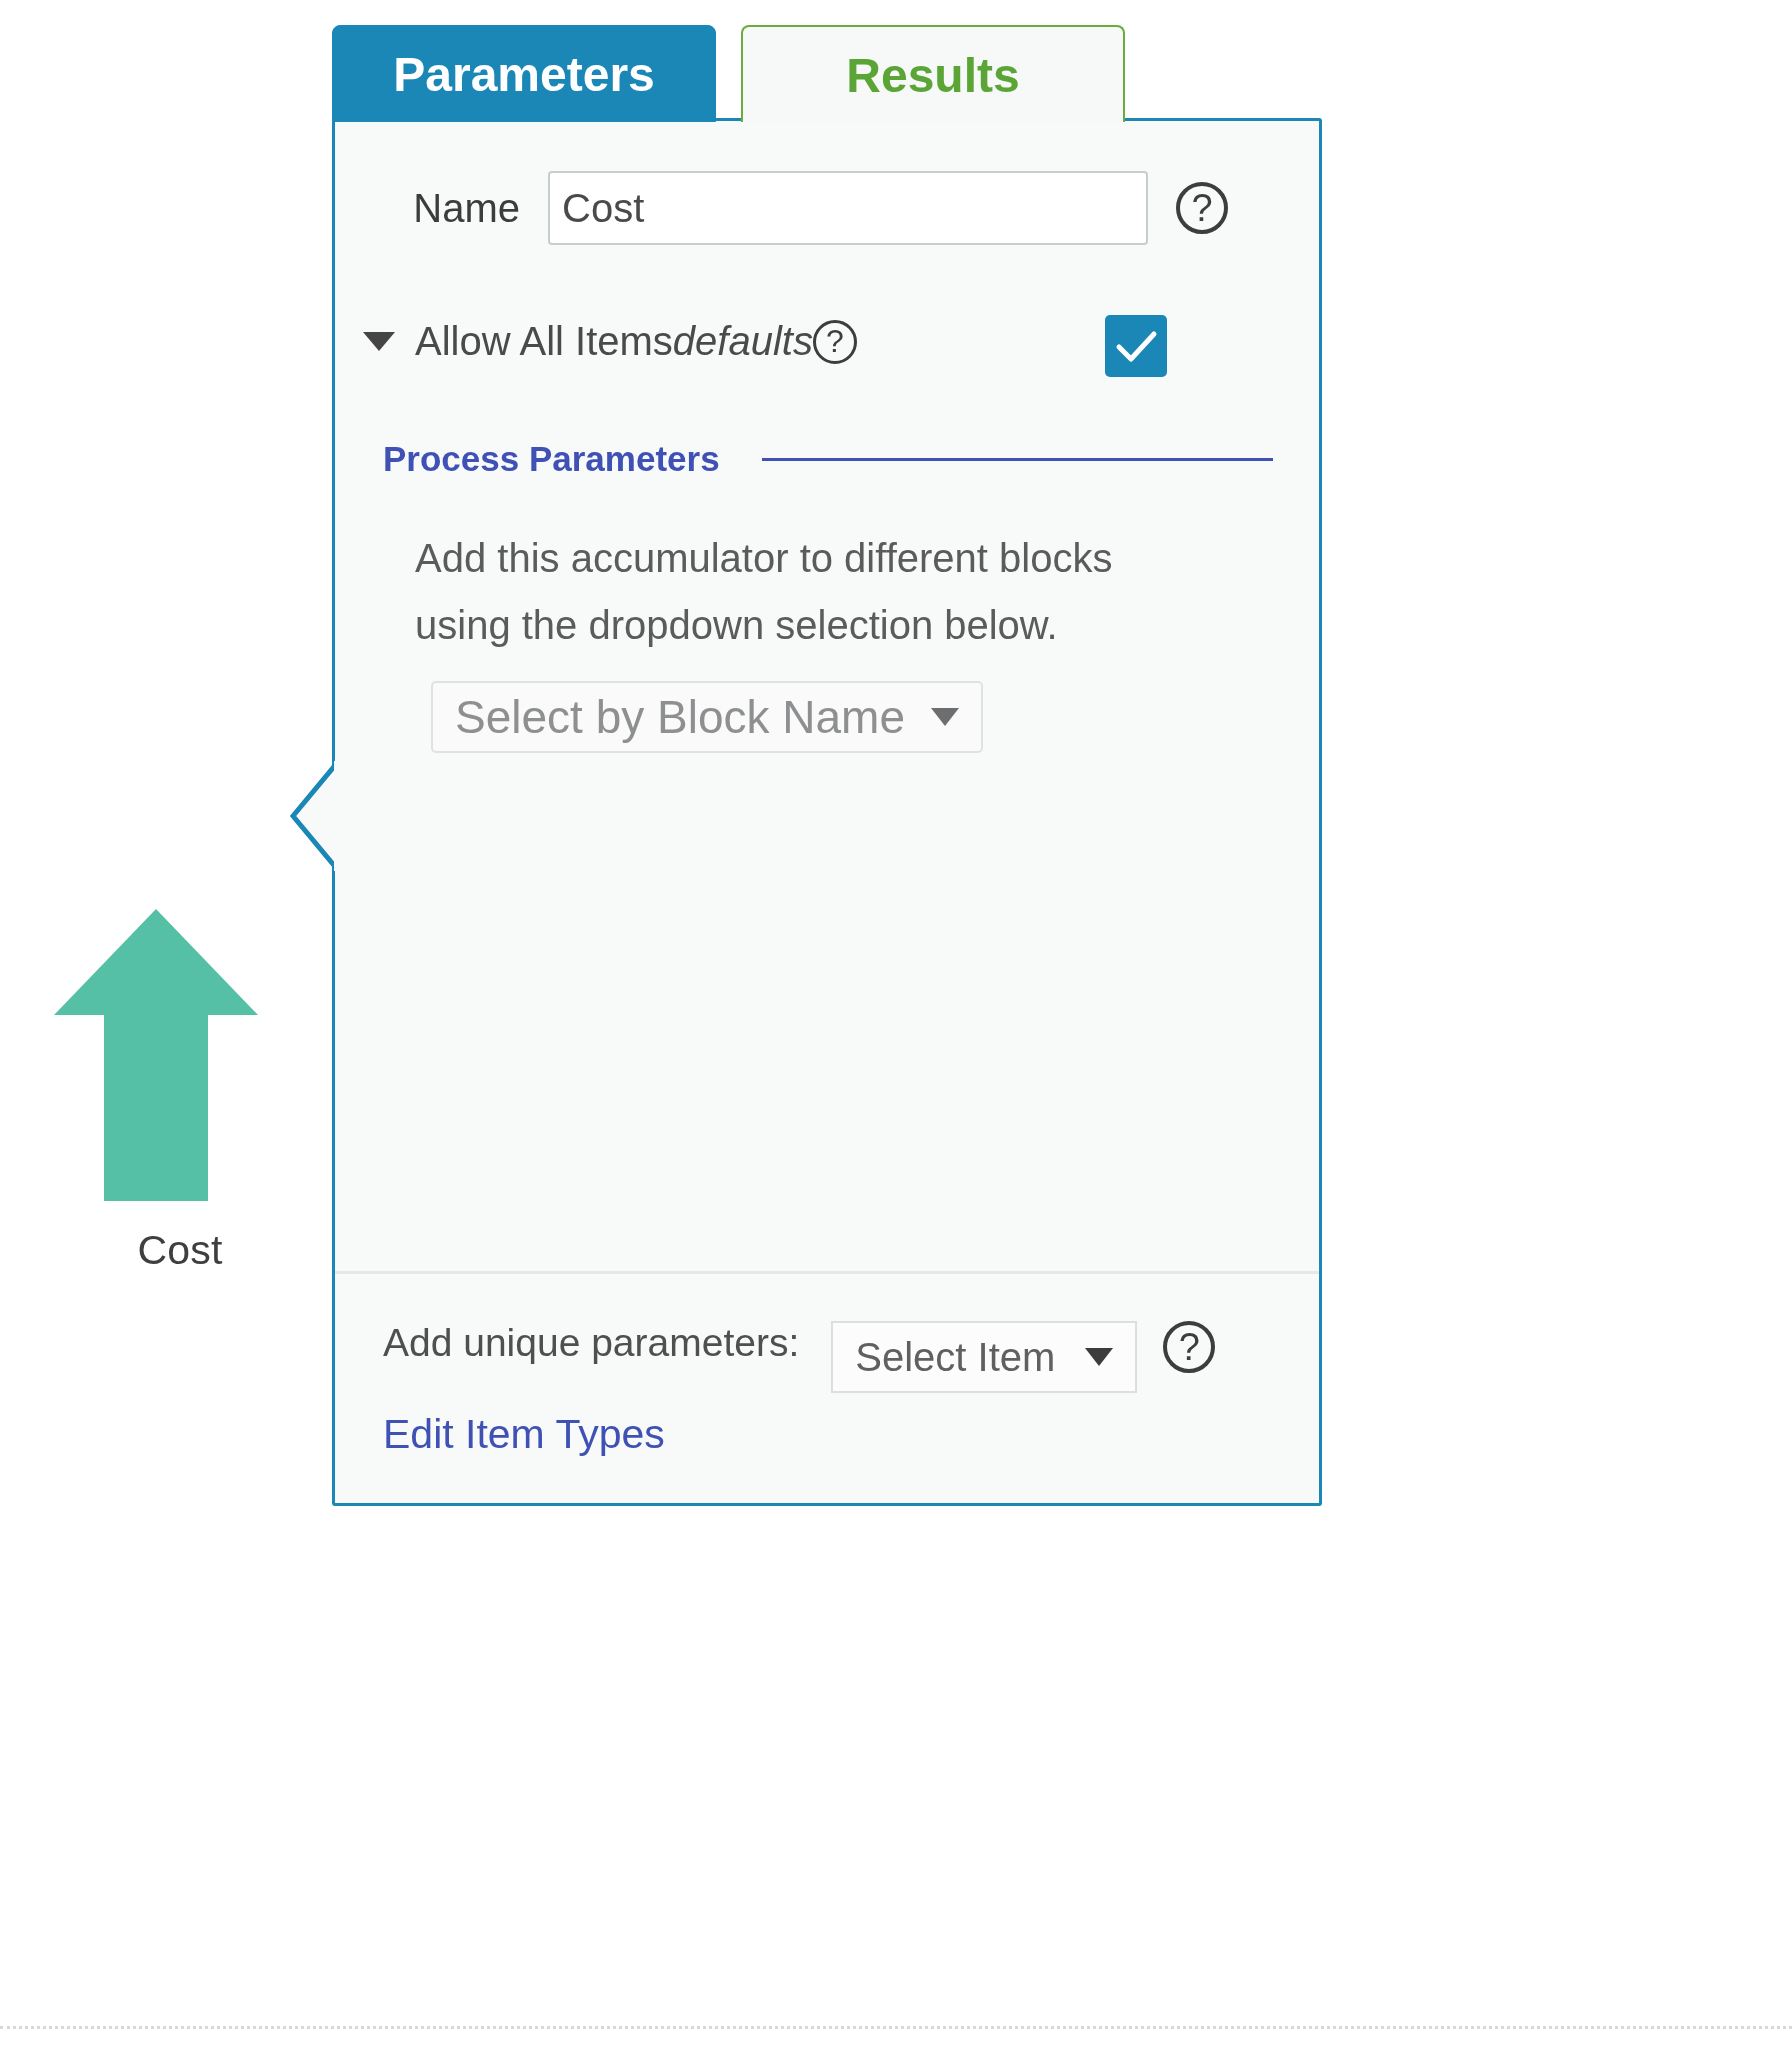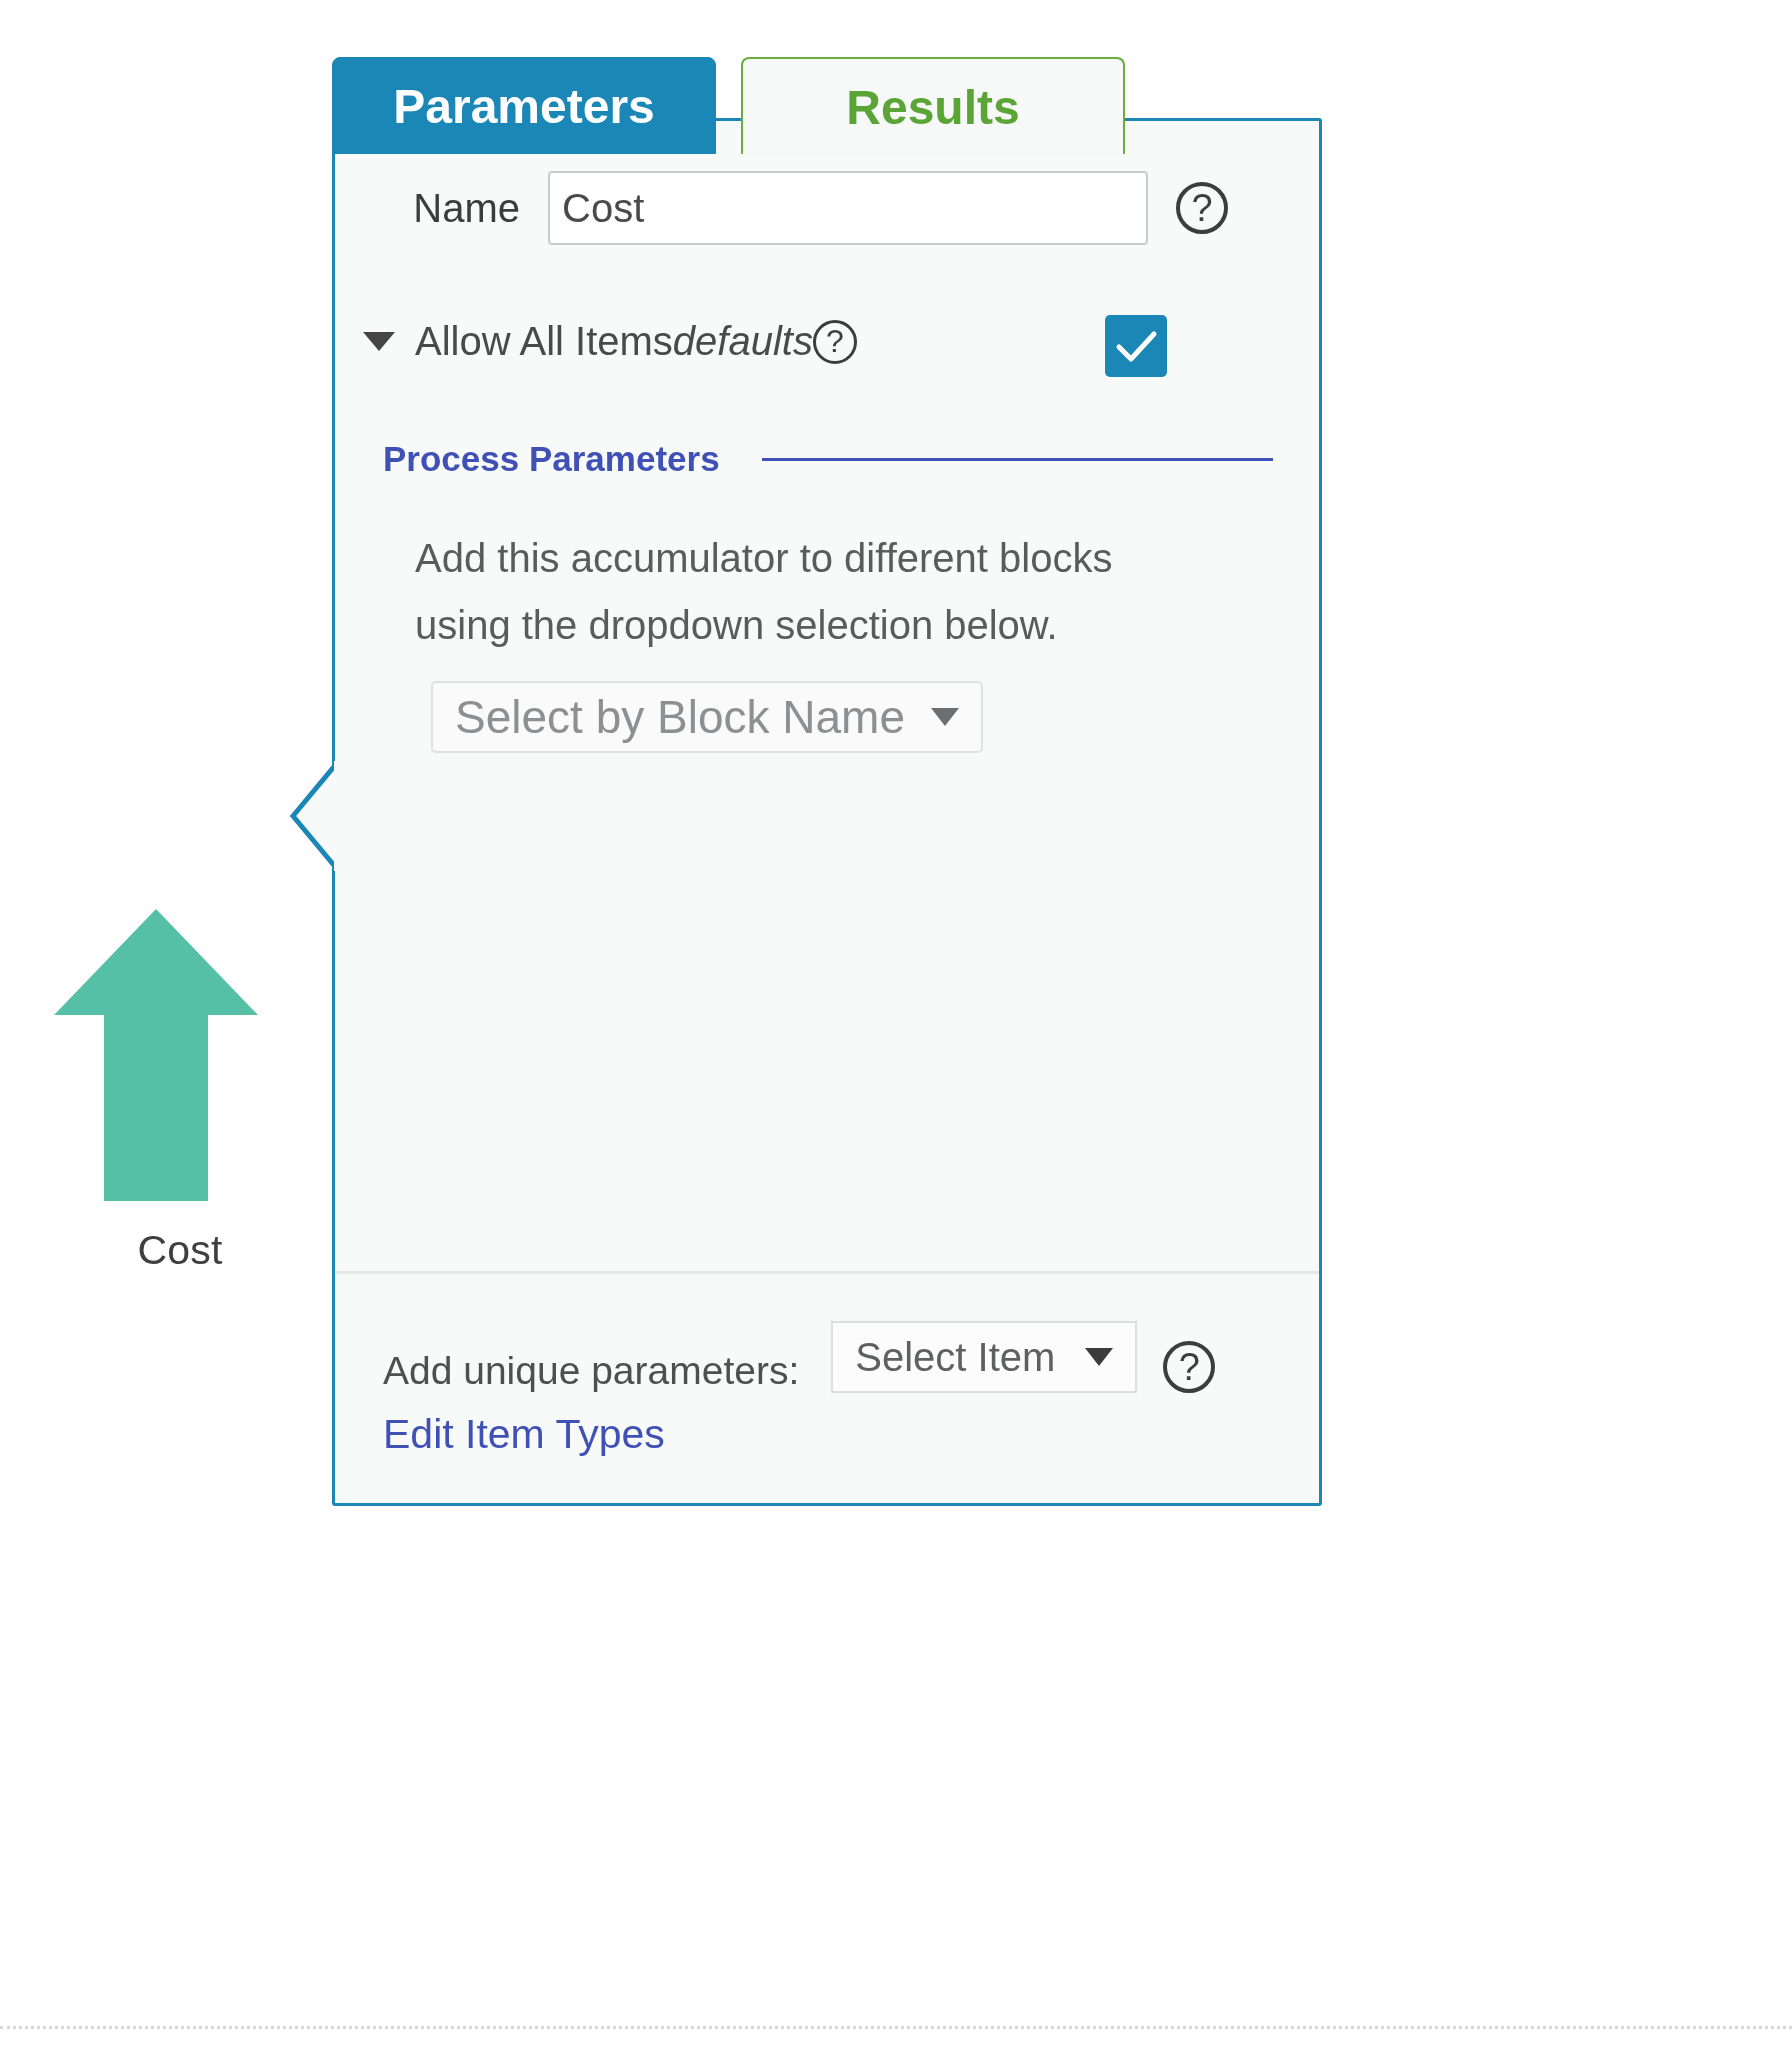--- a/index.html
+++ b/index.html
@@ -73,21 +73,20 @@
     background: #1b87b6;
     color: #ffffff;
     border: 1px solid #1b87b6;
   }
   .tab.inactive {
     background: #f7f8f8;
     color: #5aa535;
     border: 2px solid #6aad3d;
     border-bottom: none;
     margin-left: 25px;
-    margin-top: 32px;
   }
 
   
   .panel {
     position: absolute;
     left: 332px;
     top: 118px;
     width: 990px;
     height: 1388px;
     background: #f8f9f9;
@@ -273,21 +272,21 @@
     height: 0;
     border-top: 3px solid #e6e7e7;
   }
 
   
   .row-add-unique {
     position: absolute;
     left: 0; right: 0;
     top: 1200px;
     display: flex;
-    align-items: flex-end;
+    align-items: flex-start;
     padding-left: 48px;
     box-sizing: border-box;
   }
   .add-unique-label {
     font-size: 39px;
     color: #4f4f4f;
   }
   .dd-item {
     margin-left: 32px;
     height: 72px;

